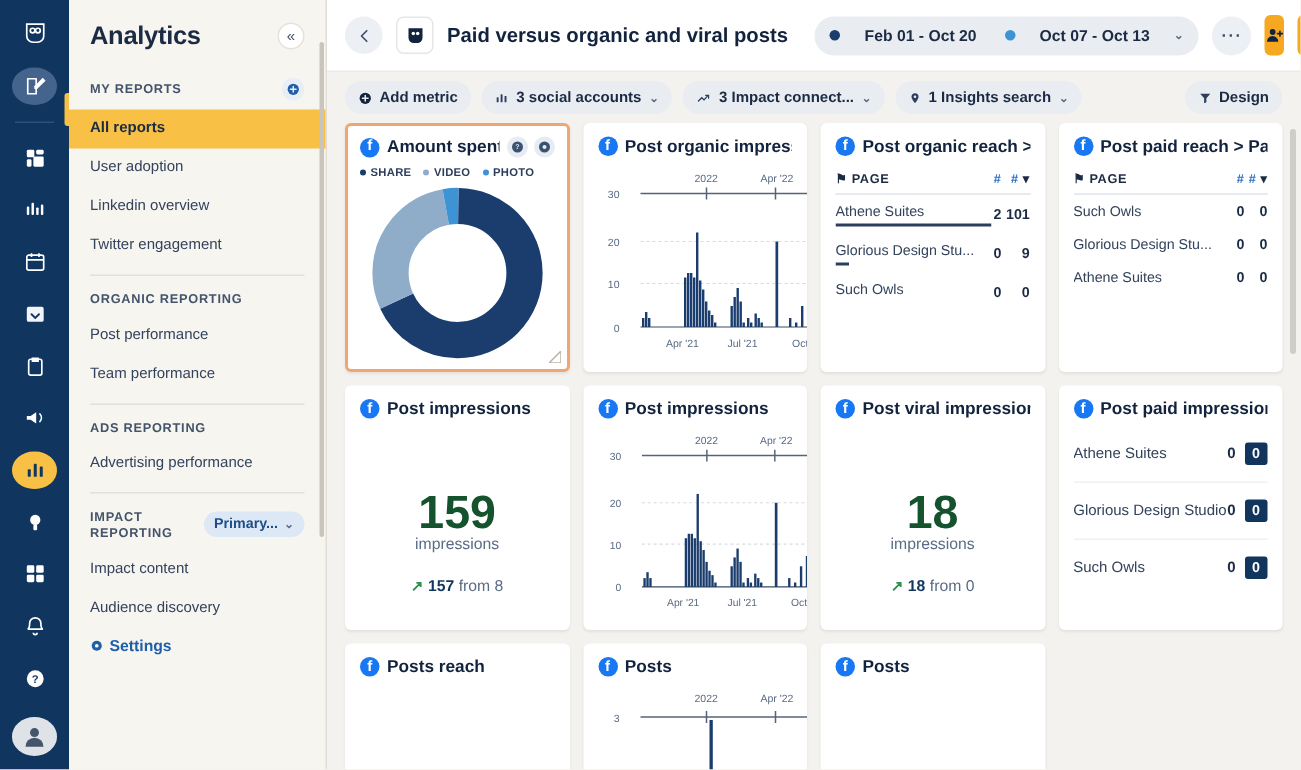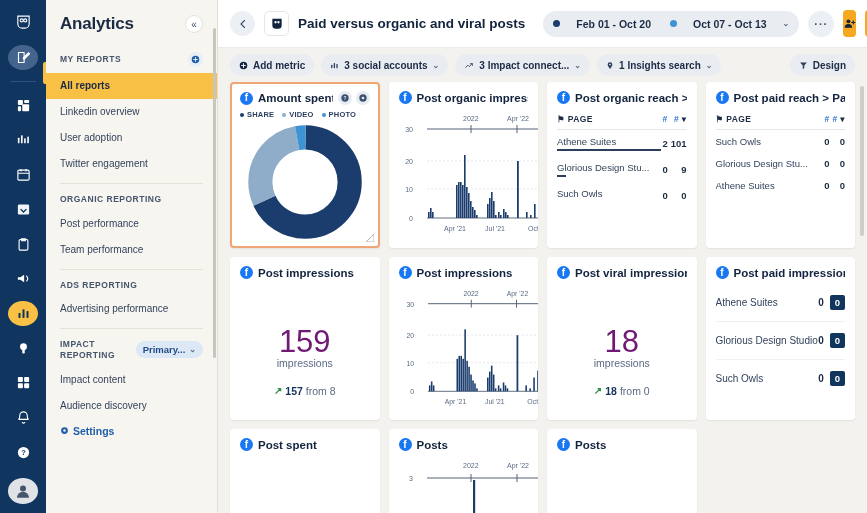--- a/index.html
+++ b/index.html
@@ -150,21 +150,21 @@
     display: flex; align-items: center; justify-content: center;
     color: #fff; font-weight: 700; font-size: 10px; line-height: 1;
   }
   .legend { display: flex; gap: 8px; font-size: 7.5px; color: #2c3e5c; font-weight: 700; letter-spacing: .2px; margin-bottom: 2px; }
   .legend span { display: flex; align-items: center; gap: 3px; }
   .lg-dot { width: 4px; height: 4px; border-radius: 50%; display: inline-block; }
 
   .donut-wrap { display: flex; align-items: center; justify-content: center; height: 122px; }
 
   .bigstat { display: flex; flex-direction: column; align-items: center; justify-content: center; height: 138px; }
-  .bignum { font-size: 31px; font-weight: 400; color: #701a75; line-height: 1; margin-top: 16px; }
+  .bignum { font-size: 31px; font-weight: 700; color: #14532d; line-height: 1; margin-top: 16px; }
   .bigunit { font-size: 10.5px; color: #5a6b84; margin-top: 0; }
   .bigdelta { margin-top: 16px; font-size: 10.5px; font-weight: 700; color: #12355e; display: flex; align-items: center; gap: 3px; }
   .bigdelta .arrow { color: #2f8f4e; font-size: 10px; }
   .bigdelta .from { color: #5a6b84; font-weight: 400; }
 
   
   .tbl { width: 100%; border-collapse: collapse; }
   .tbl thead th {
     font-size: 8.5px; font-weight: 700; color: #1c2b44; text-align: left;
     padding: 5px 0; border-bottom: 1px solid #e4e7ec; letter-spacing: .4px;
@@ -318,22 +318,22 @@
     <div class="sb-sec">
       <div class="sb-sec-label">MY REPORTS</div>
       <div class="sb-plus">
         <svg width="9" height="9" viewBox="0 0 24 24" fill="#1f5fa9">
             <circle cx="12" cy="12" r="10"></circle>
             <path d="M12 7v10M7 12h10" stroke="#e8eef6" stroke-width="2.6" stroke-linecap="round"></path>
           </svg>
       </div>
     </div>
     <div class="sb-item sel">All reports</div>
+    <div class="sb-item">User adoption</div>
     <div class="sb-item">Linkedin overview</div>
-    <div class="sb-item">User adoption</div>
     <div class="sb-item">Twitter engagement</div>
 
     <div class="sb-div"></div>
 
     <div class="sb-sec">
       <div class="sb-sec-label">ORGANIC REPORTING</div>
     </div>
     <div class="sb-item">Post performance</div>
     <div class="sb-item">Team performance</div>
 
@@ -742,21 +742,21 @@
           <div class="pp-row">
             <span class="pp-name">Such Owls</span>
             <span class="pp-a">0</span>
             <span class="pp-b">0</span>
           </div>
         </div>
 
         <div class="card r3">
           <div class="card-head">
             <span class="fb">f</span>
-            <span class="card-title">Post spent</span>
+            <span class="card-title">Posts reach</span>
           </div>
         </div>
 
         <div class="card r3">
           <div class="card-head">
             <span class="fb">f</span>
             <span class="card-title">Posts</span>
           </div>
           <div class="chart-box small">
             <svg class="spark" width="176" height="72" viewBox="0 0 176 72">

